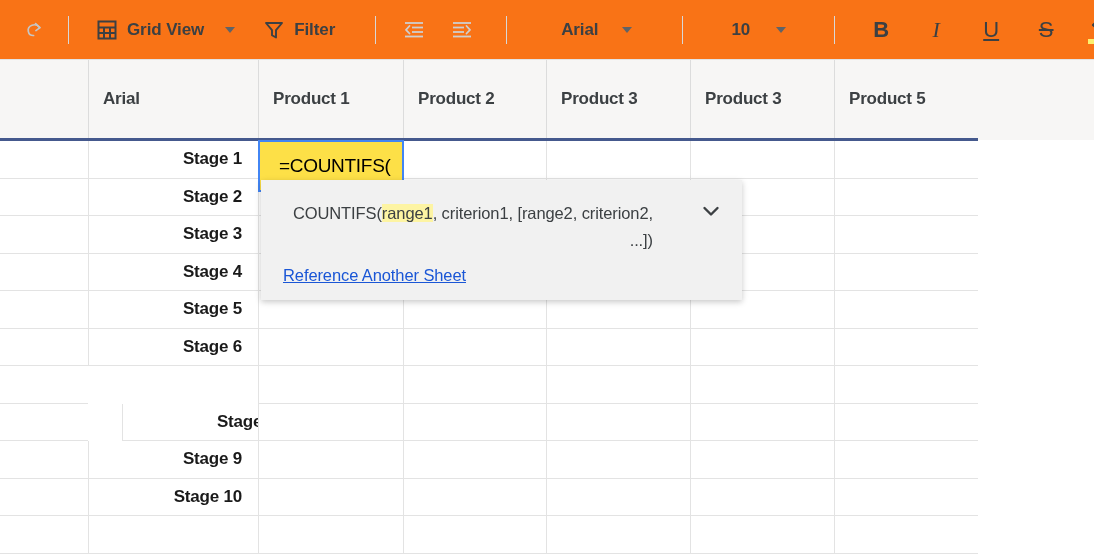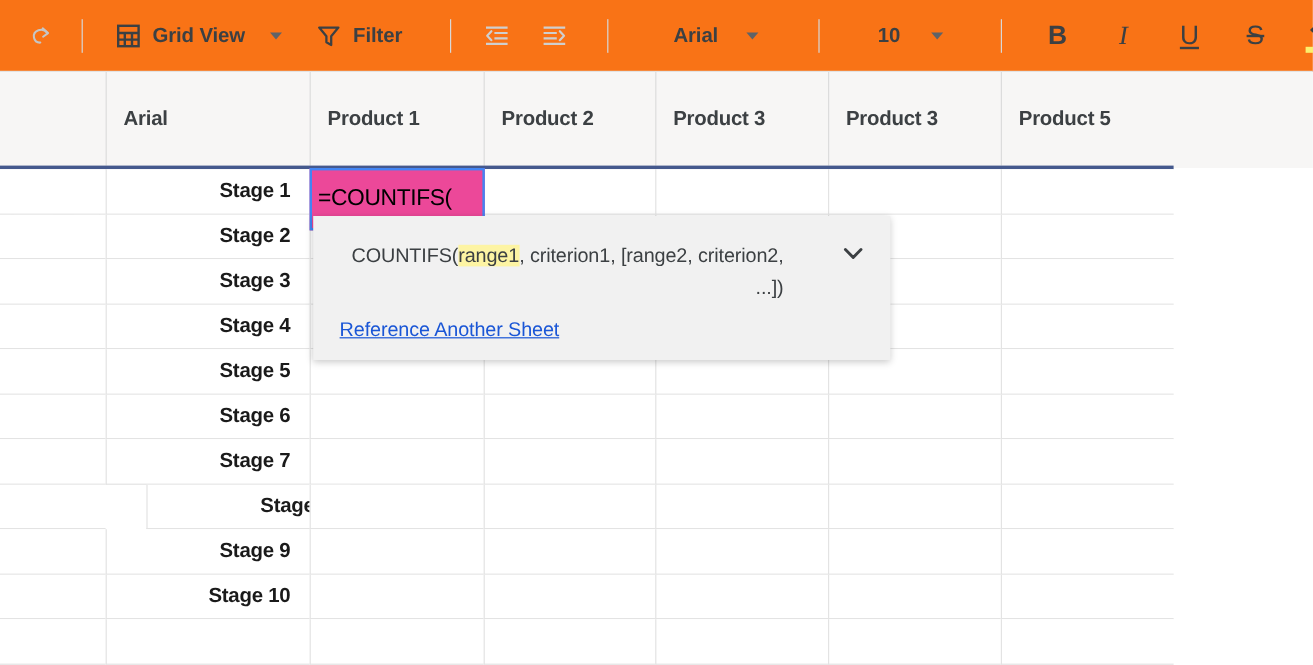--- a/index.html
+++ b/index.html
@@ -90,24 +90,24 @@
   }
   .stage-cell span {
     font-size: 17px; font-weight: bold; color: #1a1a1a;
     letter-spacing: -0.2px;
   }
 
   
   #active-cell {
     position: absolute; left: 258px; top: 80px;
     width: 146px; height: 52px;
-    background: #ec4899;
+    background: #fde047;
     border: 2px solid #4285f4;
     display: flex; align-items: center;
-    padding-left: 5px; z-index: 20;
+    padding-left: 19px; z-index: 20;
   }
   #active-cell span {
     font-size: 19px; color: #000000;
     font-family: "Liberation Sans", sans-serif;
     letter-spacing: -0.3px; white-space: nowrap;
   }
 
   
   #formula-tip {
     position: absolute; left: 261px; top: 120px;
@@ -371,23 +371,20 @@
           <span>Stage 6</span>
         </div>
         <div class="cell" style="left: 258px; width: 145px;"></div>
         <div class="cell" style="left: 403px; width: 143px;"></div>
         <div class="cell" style="left: 546px; width: 144px;"></div>
         <div class="cell" style="left: 690px; width: 144px;"></div>
         <div class="cell" style="left: 834px; width: 144px;"></div>
       </div>
       <div class="grid-row" style="top: 306px;">
         <div class="cell gutter" style="left: 0px; width: 88px;"></div>
-        <div class="cell stage-cell" style="left: 88px; width: 170px;">
-          <span>Stage 7</span>
-        </div>
         <div class="cell" style="left: 258px; width: 145px;"></div>
         <div class="cell" style="left: 403px; width: 143px;"></div>
         <div class="cell" style="left: 546px; width: 144px;"></div>
         <div class="cell" style="left: 690px; width: 144px;"></div>
         <div class="cell" style="left: 834px; width: 144px;"></div>
       </div>
       <div class="grid-row" style="top: 343.5px;">
         <div class="cell gutter" style="left: 0px; width: 88px;"></div>
         <div class="cell stage-cell" style="left: 88px; width: 170px; margin-left: 34px;">
           <span>Stage 8</span>

